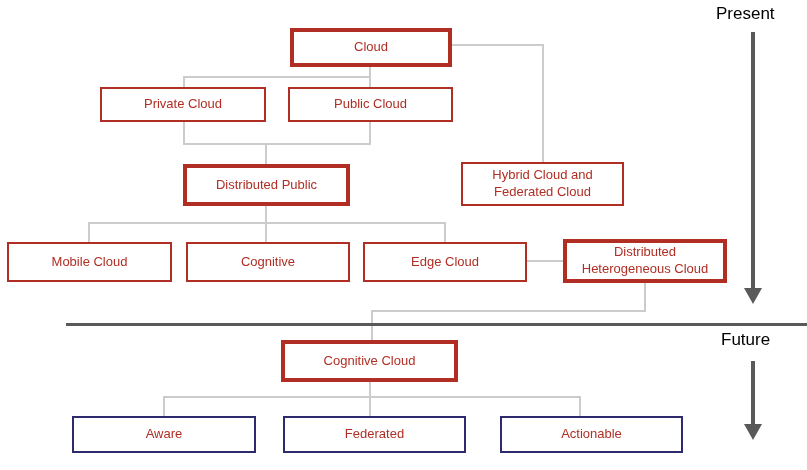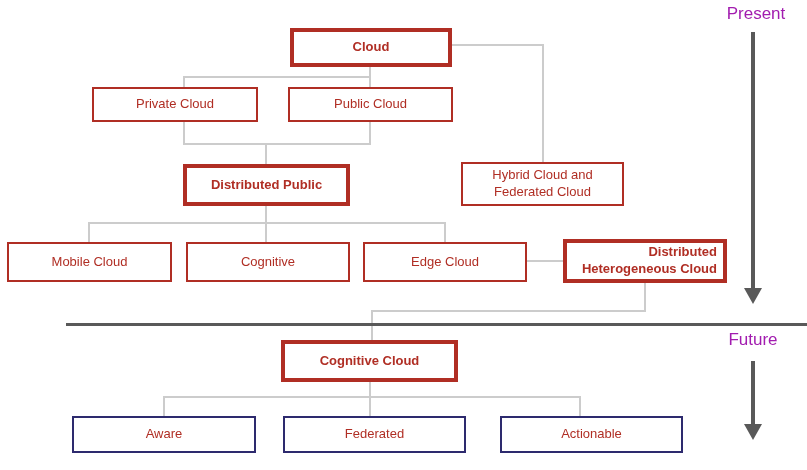--- a/index.html
+++ b/index.html
@@ -17,41 +17,40 @@
     border:2px solid var(--node-red,#b02e24);
     color:var(--node-red,#b02e24);
     display:flex;align-items:center;justify-content:center;
     text-align:center;
     font-size:13px;line-height:1.3;
     padding:0 6px;
     z-index:2;
   }
   .node.emphasized{
     border-width:4px;
-    font-weight:bold;
-    text-align:right;
+    font-weight:normal;
   }
   .node.future{
     border-color:var(--future-border,#2d2a6e);
   }
   .conn{
     position:absolute;
     background:var(--connector,#cccccc);
     z-index:1;
   }
   .divider{
     position:absolute;
     background:var(--divider,#595959);
     z-index:1;
   }
   .timeline-label{
     position:absolute;
-    color:#a21caf;
+    color:#000000;
     font-size:17px;
-    text-align:center;
+    text-align:left;
     z-index:3;
   }
   .arrow-line{
     position:absolute;
     background:var(--arrow,#595959);
     z-index:2;
   }
   .arrow-head{
     position:absolute;
     width:0;height:0;
@@ -89,21 +88,21 @@
   <div class="conn" style="left:163px;top:396px;width:418px;height:2px;"></div>
   <div class="conn" style="left:163px;top:396px;width:2px;height:20px;"></div>
   <div class="conn" style="left:369px;top:396px;width:2px;height:20px;"></div>
   <div class="conn" style="left:579px;top:396px;width:2px;height:20px;"></div>
 
   <div class="divider" style="left:66px;top:323px;width:741px;height:3px;"></div>
 
   <div class="node emphasized" style="left:290px;top:28px;width:162px;height:39px;">
     <span>Cloud</span>
   </div>
-  <div class="node" style="left:92px;top:87px;width:166px;height:35px;">
+  <div class="node" style="left:100px;top:87px;width:166px;height:35px;">
     <span>Private Cloud</span>
   </div>
   <div class="node" style="left:288px;top:87px;width:165px;height:35px;">
     <span>Public Cloud</span>
   </div>
   <div class="node emphasized" style="left:183px;top:164px;width:167px;height:42px;">
     <span>Distributed Public</span>
   </div>
   <div class="node" style="left:461px;top:162px;width:163px;height:44px;">
     <span>Hybrid Cloud and Federated Cloud</span>

